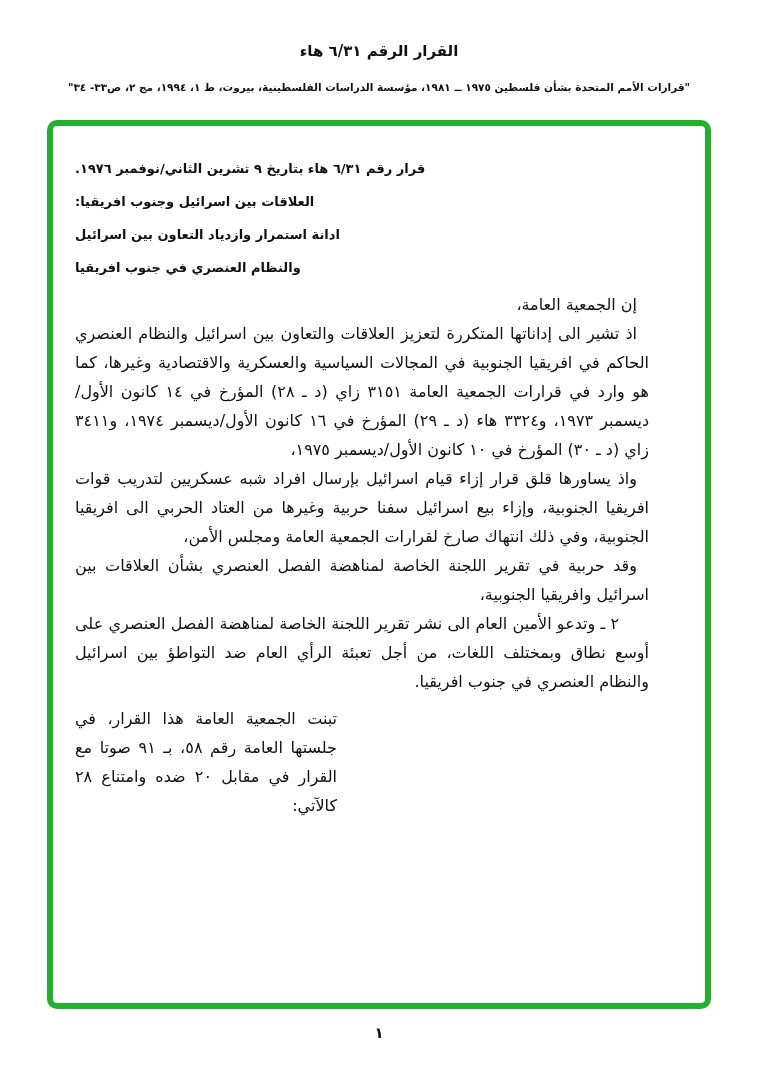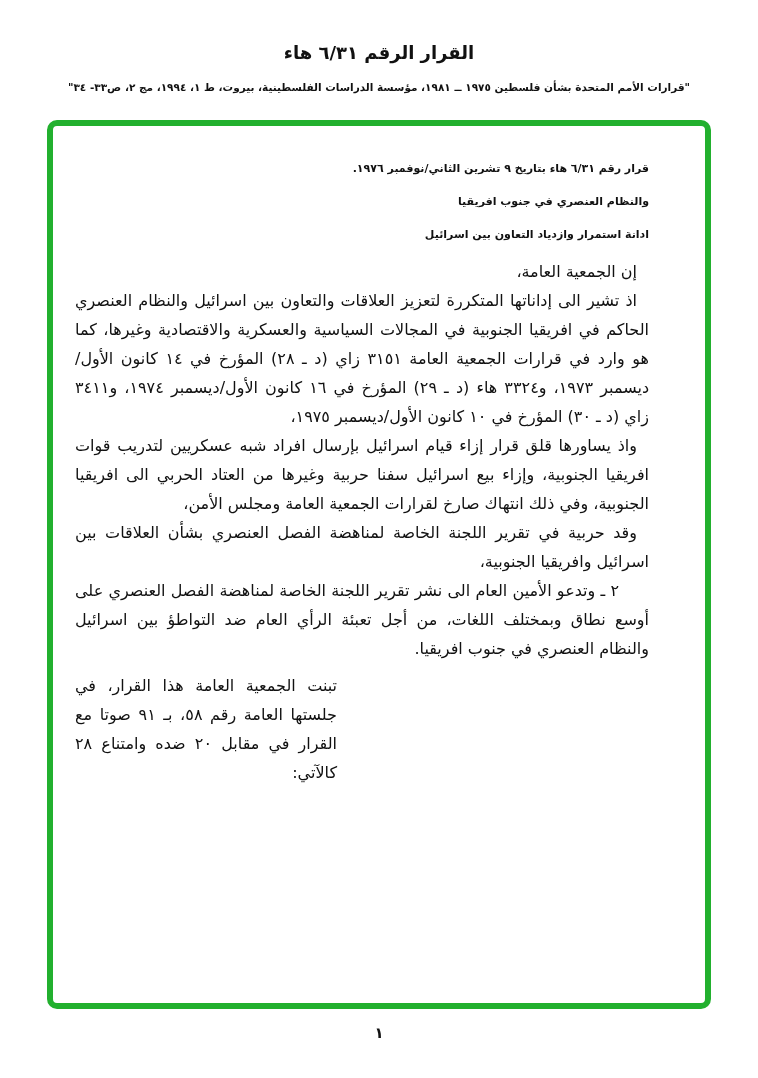--- a/index.html
+++ b/index.html
@@ -3,42 +3,42 @@
 <meta charset="utf-8">
 <style>
   html,body{margin:0;padding:0;background:#ffffff;}
   body{
     width:758px;height:1078px;position:relative;overflow:hidden;
     font-family:"DejaVu Sans",sans-serif;color:#111;
     -webkit-font-smoothing:antialiased;
   }
   .page-title{
     position:absolute;top:42px;left:0;width:758px;
-    text-align:center;font-weight:bold;font-size:18px;
+    text-align:center;font-weight:bold;font-size:15px;
     direction:rtl;
   }
   .citation{
     position:absolute;top:81px;left:0;width:758px;
     text-align:center;font-weight:bold;font-size:10.5px;
     direction:rtl;white-space:nowrap;
   }
   .frame{
     position:absolute;left:47px;top:120px;
     width:664px;height:889px;box-sizing:border-box;
     border:6px solid #22b02e;border-radius:10px;
     overflow:hidden;background:#fff;
   }
   .content{
     margin:26px 56px 0 22px;
     direction:rtl;text-align:justify;
     font-size:16px;line-height:29px;
   }
   .heading{
-    text-align:right;font-weight:bold;
-    font-size:11px;line-height:33px;
+    text-align:left;font-weight:bold;
+    font-size:13px;line-height:33px;
     margin-bottom:6px;
   }
   .para{margin:0;text-indent:12px;}
   .para.num-item{text-indent:30px;}
   .lead{font-weight:normal;}
   .closing{
     width:262px;margin-left:auto;margin-right:0;
     margin-top:8px;text-align:justify;
     direction:rtl;
   }
@@ -54,22 +54,23 @@
 
 <div class="page-title">القرار الرقم ٦/٣١ هاء</div>
 
 <div class="citation">"قرارات الأمم المتحدة بشأن فلسطين ١٩٧٥ ــ ١٩٨١، مؤسسة الدراسات الفلسطينية، بيروت، ط ١، ١٩٩٤، مج ٢، ص٣٣- ٣٤"</div>
 
 <div class="frame" style="border-color: rgb(34, 176, 46);">
   <div class="content">
 
     <div class="heading">
       <div>قرار رقم ٦/٣١ هاء بتاريخ ٩ تشرين الثاني/نوفمبر ١٩٧٦.</div>
+      <div>العلاقات بين اسرائيل وجنوب افريقيا:</div>
+      <div>ادانة استمرار وازدياد التعاون بين اسرائيل</div>
       <div>والنظام العنصري في جنوب افريقيا</div>
-      <div>ادانة استمرار وازدياد التعاون بين اسرائيل</div>
     </div>
 
     <p class="para"><span class="num"></span><span class="lead">إن الجمعية العامة،</span><span></span></p>
 
     <p class="para"><span class="num"></span><span class="lead">اذ تشير</span><span> الى إداناتها المتكررة لتعزيز العلاقات والتعاون بين اسرائيل والنظام العنصري الحاكم في افريقيا الجنوبية في المجالات السياسية والعسكرية والاقتصادية وغيرها، كما هو وارد في قرارات الجمعية العامة ٣١٥١ زاي (د ـ ٢٨) المؤرخ في ١٤ كانون الأول/ديسمبر ١٩٧٣، و٣٣٢٤ هاء (د ـ ٢٩) المؤرخ في ١٦ كانون الأول/ديسمبر ١٩٧٤، و٣٤١١ زاي (د ـ ٣٠) المؤرخ في ١٠ كانون الأول/ديسمبر ١٩٧٥،</span></p>
 
     <p class="para"><span class="num"></span><span class="lead">واذ يساورها قلق قرار</span><span> إزاء قيام اسرائيل بإرسال افراد شبه عسكريين لتدريب قوات افريقيا الجنوبية، وإزاء بيع اسرائيل سفنا حربية وغيرها من العتاد الحربي الى افريقيا الجنوبية، وفي ذلك انتهاك صارخ لقرارات الجمعية العامة ومجلس الأمن،</span></p>
 
     <p class="para"><span class="num"></span><span class="lead">وقد حربية</span><span> في تقرير اللجنة الخاصة لمناهضة الفصل العنصري بشأن العلاقات بين اسرائيل وافريقيا الجنوبية،</span></p>
 

